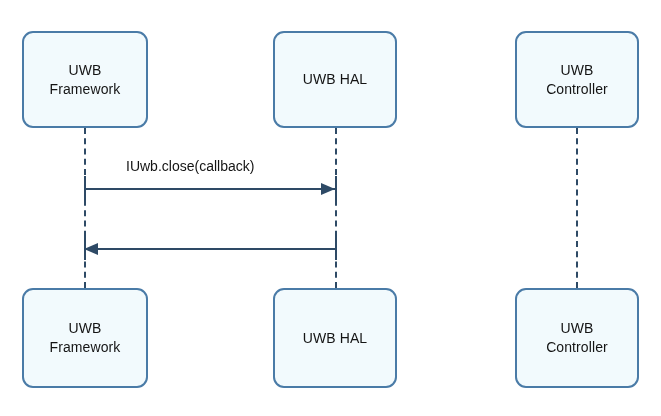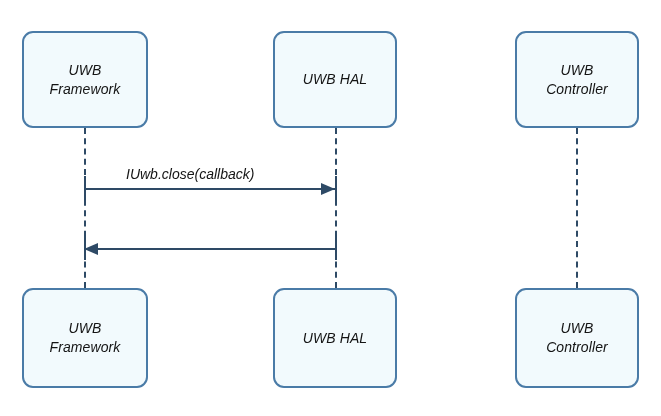--- a/index.html
+++ b/index.html
@@ -7,21 +7,20 @@
     padding: 0;
     background: #ffffff;
   }
   #canvas {
     position: relative;
     width: 661px;
     height: 416px;
     background: #ffffff;
     overflow: hidden;
     font-family: "Liberation Sans", sans-serif;
-    font-style: italic;
   }
   .lifebox {
     position: absolute;
     box-sizing: border-box;
     background: #f2fafd;
     border: 2px solid #4a7ba7;
     border-radius: 11px;
     display: flex;
     align-items: center;
     justify-content: center;
@@ -90,21 +89,21 @@
 
   <div class="lifebox" style="left:515px; top:31px; width:124px; height:97px;">
     <span class="boxlabel">UWB
 Controller</span>
   </div>
 
   <div class="lifeline" style="left:84px; top:128px; height:160px;"></div>
   <div class="lifeline" style="left:335px; top:128px; height:160px;"></div>
   <div class="lifeline" style="left:576px; top:128px; height:160px;"></div>
 
-  <div class="msg-label" style="left:126px; top:166px;">IUwb.close(callback)</div>
+  <div class="msg-label" style="left:126px; top:158px;">IUwb.close(callback)</div>
   <div class="msg-cap" style="left:84px; top:176px; height:24px;"></div>
   <div class="msg-line" style="left:84px; top:188px; width:251px;"></div>
   <div class="arrowhead right" style="left:321px; top:183px;"></div>
   <div class="msg-cap" style="left:335px; top:176px; height:24px;"></div>
 
   <div class="msg-cap" style="left:84px; top:236px; height:24px;"></div>
   <div class="msg-line" style="left:84px; top:248px; width:251px;"></div>
   <div class="arrowhead left" style="left:84px; top:243px;"></div>
   <div class="msg-cap" style="left:335px; top:236px; height:24px;"></div>
 

